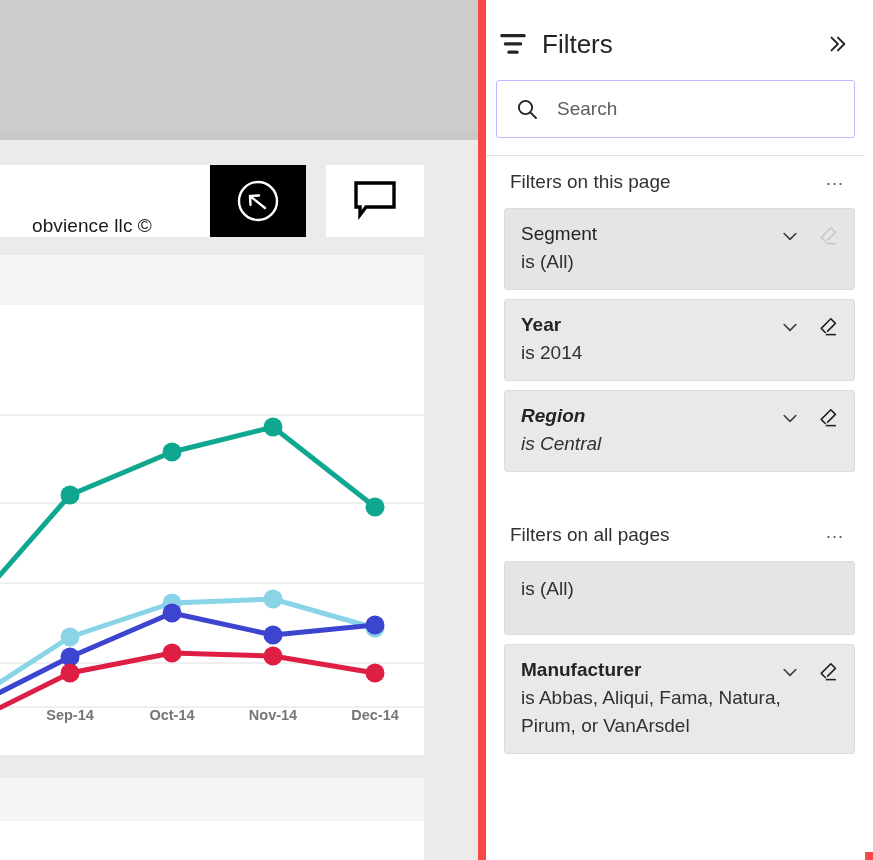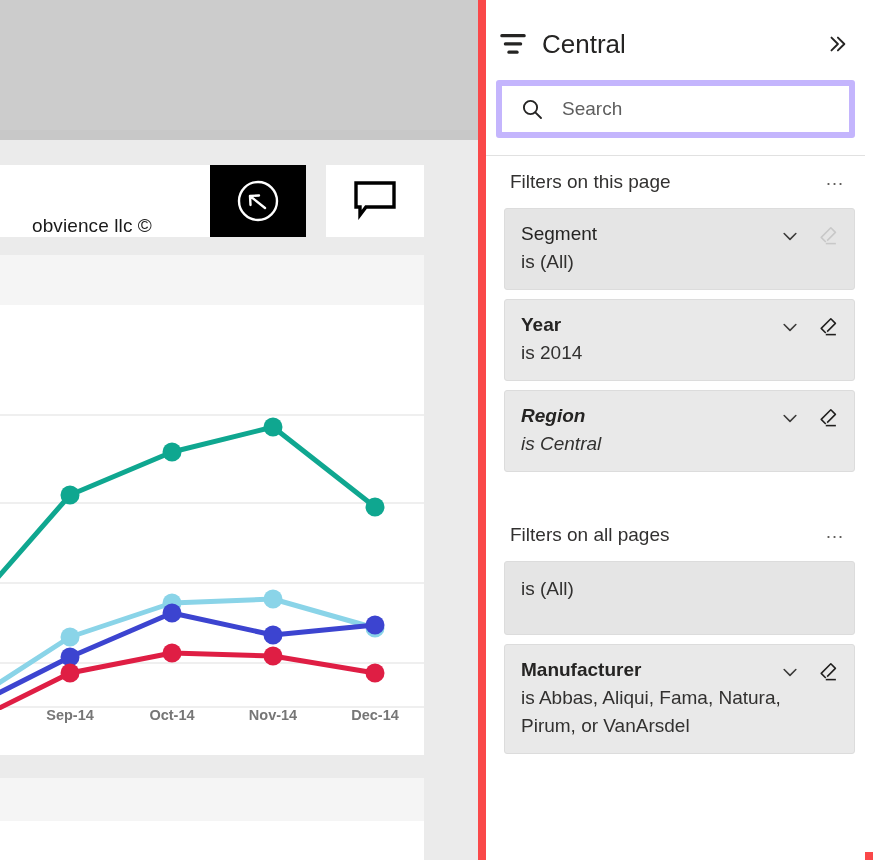--- a/index.html
+++ b/index.html
@@ -100,21 +100,21 @@
     font-size: 26px; color: #252423; margin-left: 12px; font-weight: 400;
   }
   .collapse-btn {
     margin-left: auto; width: 28px; height: 28px; display: flex;
     align-items: center; justify-content: center; color: #252423;
   }
 
   .search-wrap { padding: 0 10px; }
   .search-box {
     display: flex; align-items: center; height: 58px;
-    border: 6px solid #c4b5fd; border-radius: 3px; background: #fff;
+    border: 1px solid #c4b5fd; border-radius: 3px; background: #fff;
   }
   .search-icon { width: 24px; height: 24px; margin: 0 18px 0 18px; flex: 0 0 24px; }
   .search-input {
     border: none; outline: none; background: transparent;
     font-family: "Liberation Sans", sans-serif;
     font-size: 19px; color: #3b3a39; width: 100%; height: 100%;
   }
   .search-input::placeholder { color: #5e5e5e; opacity: 1; }
 
   .divider { height: 1px; background: #e1e1e1; margin: 17px 0 0 0; }
@@ -251,21 +251,21 @@
   <div class="highlight-frame"></div>
 
   <div class="pane">
 
     <div class="pane-header">
       <svg class="filter-glyph" viewBox="0 0 24 24">
         <rect x="3" y="5" width="18" height="2.3" rx="1.1" fill="#252423"></rect>
         <rect x="5.5" y="10.8" width="13" height="2.3" rx="1.1" fill="#252423"></rect>
         <rect x="8" y="16.6" width="8" height="2.3" rx="1.1" fill="#252423"></rect>
       </svg>
-      <span class="pane-title">Central</span>
+      <span class="pane-title">Filters</span>
       <span class="collapse-btn">
         <svg width="22" height="22" viewBox="0 0 24 24">
           <path d="M6 5 L13 12 L6 19" fill="none" stroke="#252423" stroke-width="2.1" stroke-linecap="round" stroke-linejoin="round"></path>
           <path d="M13 5 L20 12 L13 19" fill="none" stroke="#252423" stroke-width="2.1" stroke-linecap="round" stroke-linejoin="round"></path>
         </svg>
       </span>
     </div>
 
     <div class="search-wrap">
       <div class="search-box">

